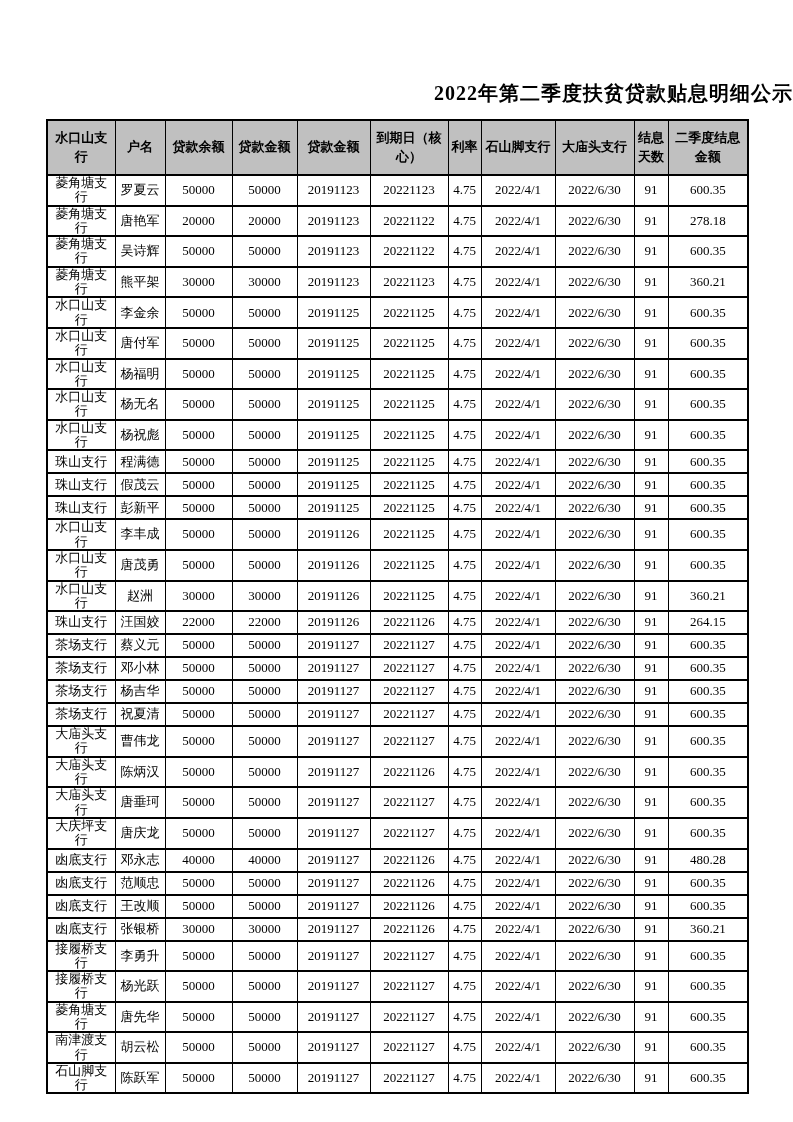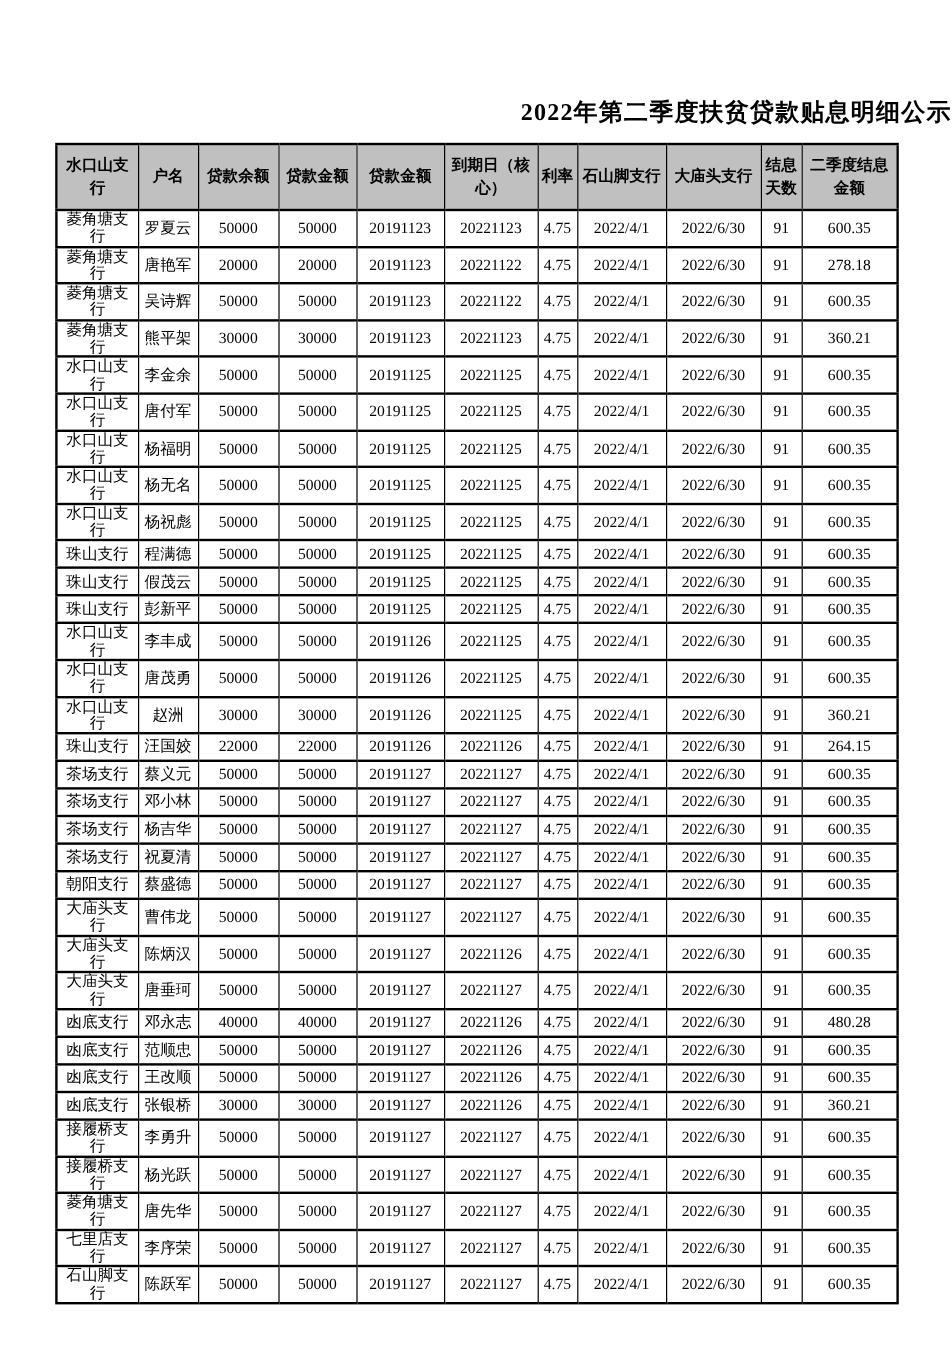--- a/index.html
+++ b/index.html
@@ -351,33 +351,20 @@
           <td>50000</td>
           <td>20191127</td>
           <td>20221127</td>
           <td>4.75</td>
           <td>2022/4/1</td>
           <td>2022/6/30</td>
           <td>91</td>
           <td>600.35</td>
         </tr>
         <tr>
-          <td>朝阳支行</td>
-          <td>蔡盛德</td>
-          <td>50000</td>
-          <td>50000</td>
-          <td>20191127</td>
-          <td>20221127</td>
-          <td>4.75</td>
-          <td>2022/4/1</td>
-          <td>2022/6/30</td>
-          <td>91</td>
-          <td>600.35</td>
-        </tr>
-        <tr>
           <td>大庙头支行</td>
           <td>曹伟龙</td>
           <td>50000</td>
           <td>50000</td>
           <td>20191127</td>
           <td>20221127</td>
           <td>4.75</td>
           <td>2022/4/1</td>
           <td>2022/6/30</td>
           <td>91</td>
@@ -392,20 +379,33 @@
           <td>20221126</td>
           <td>4.75</td>
           <td>2022/4/1</td>
           <td>2022/6/30</td>
           <td>91</td>
           <td>600.35</td>
         </tr>
         <tr>
           <td>大庙头支行</td>
           <td>唐垂珂</td>
+          <td>50000</td>
+          <td>50000</td>
+          <td>20191127</td>
+          <td>20221127</td>
+          <td>4.75</td>
+          <td>2022/4/1</td>
+          <td>2022/6/30</td>
+          <td>91</td>
+          <td>600.35</td>
+        </tr>
+        <tr>
+          <td>大庆坪支行</td>
+          <td>唐庆龙</td>
           <td>50000</td>
           <td>50000</td>
           <td>20191127</td>
           <td>20221127</td>
           <td>4.75</td>
           <td>2022/4/1</td>
           <td>2022/6/30</td>
           <td>91</td>
           <td>600.35</td>
         </tr>
@@ -494,22 +494,22 @@
           <td>50000</td>
           <td>20191127</td>
           <td>20221127</td>
           <td>4.75</td>
           <td>2022/4/1</td>
           <td>2022/6/30</td>
           <td>91</td>
           <td>600.35</td>
         </tr>
         <tr>
-          <td>七里店支行</td>
-          <td>李序荣</td>
+          <td>南津渡支行</td>
+          <td>胡云松</td>
           <td>50000</td>
           <td>50000</td>
           <td>20191127</td>
           <td>20221127</td>
           <td>4.75</td>
           <td>2022/4/1</td>
           <td>2022/6/30</td>
           <td>91</td>
           <td>600.35</td>
         </tr>

